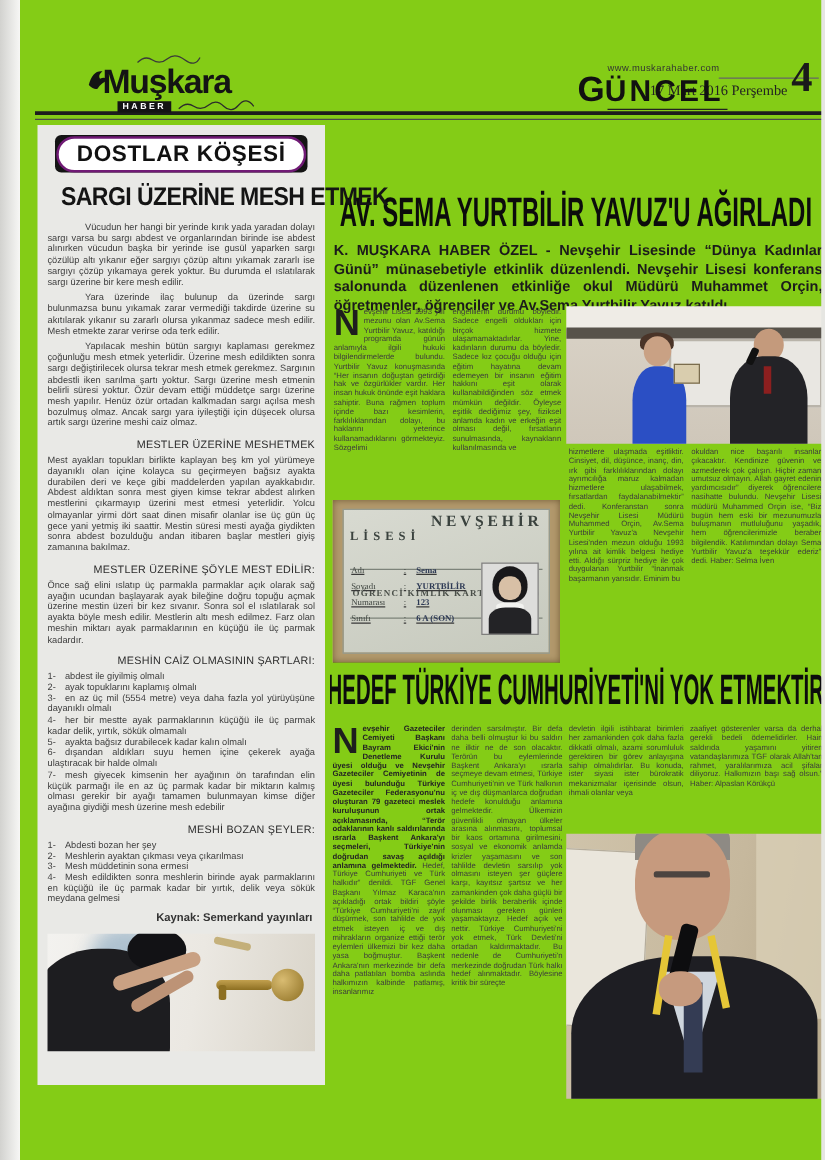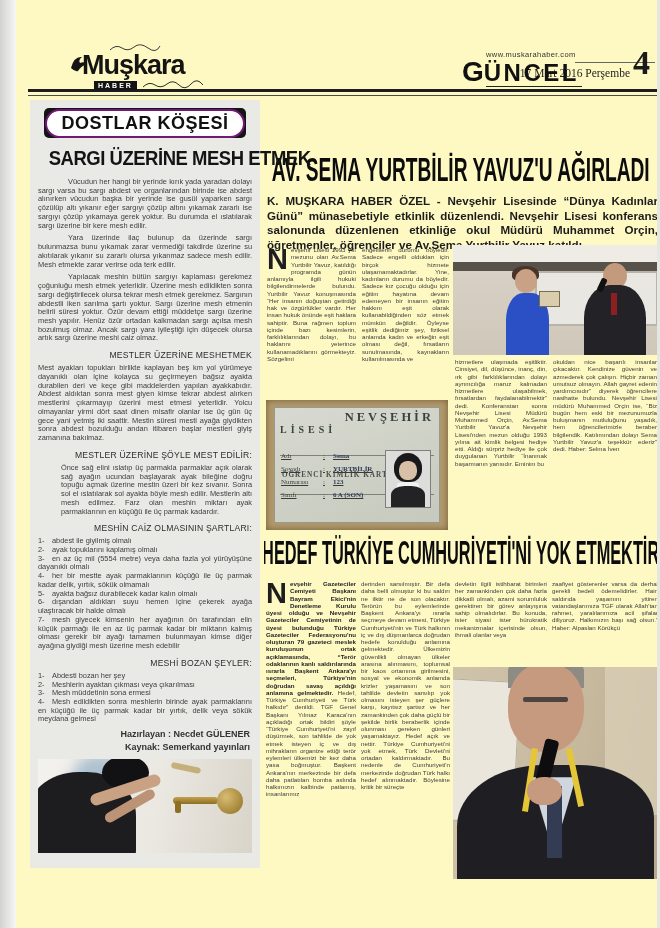--- a/index.html
+++ b/index.html
@@ -1,16 +1,16 @@
 <!DOCTYPE html>
 <html><head>
 <meta charset="utf-8">
 <style>
   html,body{margin:0;padding:0;background:#dcdcd8;}
-  .page{position:relative;width:660px;height:928px;background:#fef9c3;margin:0 auto;
+  .page{position:relative;width:660px;height:928px;background:#84cc16;margin:0 auto;
         font-family:"Liberation Sans",sans-serif;color:#3a3a3a;overflow:hidden;}
   .page::before{content:"";position:absolute;left:0;top:0;width:16px;height:100%;
         background:linear-gradient(90deg,#d2d2cf,#f7f7f5);z-index:0;}
   .page::after{content:"";position:absolute;right:0;top:0;width:3px;height:100%;background:#e6e6e2;}
 
   
   .logo{position:absolute;left:82px;top:44px;z-index:2;}
   .logo-top-squiggle{display:block;margin-left:26px;}
   .logo-main{font-size:27px;font-weight:bold;letter-spacing:-1px;color:#141414;line-height:1;}
   .logo-subrow{display:flex;align-items:center;gap:4px;margin:1px 0 0 12px;}
@@ -181,35 +181,34 @@
     <div class="dk-banner">
       <span class="dk-pill">DOSTLAR KÖŞESİ</span>
     </div>
     <div class="dk-headline">SARGI ÜZERİNE MESH ETMEK</div>
     <p class="lp">Vücudun her hangi bir yerinde kırık yada yaradan dolayı sargı varsa bu sargı abdest ve organlarından birinde ise abdest alınırken vücudun başka bir yerinde ise gusül yaparken sargı çözülüp altı yıkanır eğer sargıyı çözüp altını yıkamak zararlı ise sargıyı çözüp yıkamaya gerek yoktur. Bu durumda el ıslatılarak sargı üzerine bir kere mesh edilir.</p>
     <p class="lp">Yara üzerinde ilaç bulunup da üzerinde sargı bulunmazsa bunu yıkamak zarar vermediği takdirde üzerine su akıtılarak yıkanır su zararlı olursa yıkanmaz sadece mesh edilir. Mesh etmekte zarar verirse oda terk edilir.</p>
     <p class="lp">Yapılacak meshin bütün sargıyı kaplaması gerekmez çoğunluğu mesh etmek yeterlidir. Üzerine mesh edildikten sonra sargı değiştirilecek olursa tekrar mesh etmek gerekmez. Sargının abdestli iken sarılma şartı yoktur. Sargı üzerine mesh etmenin belirli süresi yoktur. Özür devam ettiği müddetçe sargı üzerine mesh yapılır. Henüz özür ortadan kalkmadan sargı açılsa mesh bozulmuş olmaz. Ancak sargı yara iyileştiği için düşecek olursa artık sargı üzerine meshi caiz olmaz.</p>
     <div class="lsh">MESTLER ÜZERİNE MESHETMEK</div>
     <p class="lp" style="text-indent:0;">Mest ayakları topukları birlikte kaplayan beş km yol yürümeye dayanıklı olan içine kolayca su geçirmeyen bağsız ayakta durabilen deri ve keçe gibi maddelerden yapılan ayakkabıdır. Abdest aldıktan sonra mest giyen kimse tekrar abdest alırken mestlerini çıkarmayıp üzerini mest etmesi yeterlidir. Yolcu olmayanlar yirmi dört saat dinen misafir olanlar ise üç gün üç gece yani yetmiş iki saattir. Mestin süresi mesti ayağa giydikten sonra abdest bozulduğu andan itibaren başlar mestleri giyiş zamanına bakılmaz.</p>
     <div class="lsh">MESTLER ÜZERİNE ŞÖYLE MEST EDİLİR:</div>
-    <p class="lp" style="text-indent:0;margin-left:23px;">Önce sağ elini ıslatıp üç parmakla parmaklar açık olarak sağ ayağın ucundan başlayarak ayak bileğine doğru topuğu açmak üzerine mestin üzeri bir kez sıvanır. Sonra sol el ıslatılarak sol ayakta böyle mesh edilir. Mestlerin altı mesh edilmez. Farz olan meshin miktarı ayak parmaklarının en küçüğü ile üç parmak kadardır.</p>
+    <p class="lp" style="text-indent:0;">Önce sağ elini ıslatıp üç parmakla parmaklar açık olarak sağ ayağın ucundan başlayarak ayak bileğine doğru topuğu açmak üzerine mestin üzeri bir kez sıvanır. Sonra sol el ıslatılarak sol ayakta böyle mesh edilir. Mestlerin altı mesh edilmez. Farz olan meshin miktarı ayak parmaklarının en küçüğü ile üç parmak kadardır.</p>
     <div class="lsh">MESHİN CAİZ OLMASININ ŞARTLARI:</div>
     <div class="llist">1- abdest ile giyilmiş olmalı
 2- ayak topuklarını kaplamış olmalı
 3- en az üç mil (5554 metre) veya daha fazla yol yürüyüşüne dayanıklı olmalı
 4- her bir mestte ayak parmaklarının küçüğü ile üç parmak kadar delik, yırtık, sökük olmamalı
 5- ayakta bağsız durabilecek kadar kalın olmalı
 6- dışandan aldıkları suyu hemen içine çekerek ayağa ulaştıracak bir halde olmalı
 7- mesh giyecek kimsenin her ayağının ön tarafından elin küçük parmağı ile en az üç parmak kadar bir miktarın kalmış olması gerekir bir ayağı tamamen bulunmayan kimse diğer ayağına giydiği mesh üzerine mesh edebilir</div>
     <div class="lsh">MESHİ BOZAN ŞEYLER:</div>
     <div class="llist">1- Abdesti bozan her şey
 2- Meshlerin ayaktan çıkması veya çıkarılması
 3- Mesh müddetinin sona ermesi
 4- Mesh edildikten sonra meshlerin birinde ayak parmaklarını en küçüğü ile üç parmak kadar bir yırtık, delik veya sökük meydana gelmesi</div>
-    <div class="lby">Hazırlayan : Necdet GÜLENER</div>
     <div class="lby" style="margin-top:0;">Kaynak: Semerkand yayınları</div>
     <div class="photo3">
       <div class="p3-blur"></div>
       <div class="p3-f2"></div>
       <div class="p3-body"></div>
       <div class="p3-cap"></div>
       <div class="p3-arm"></div>
       <div class="p3-arm2"></div>
       <div class="p3-faucet"></div>
       <div class="p3-spout"></div>

